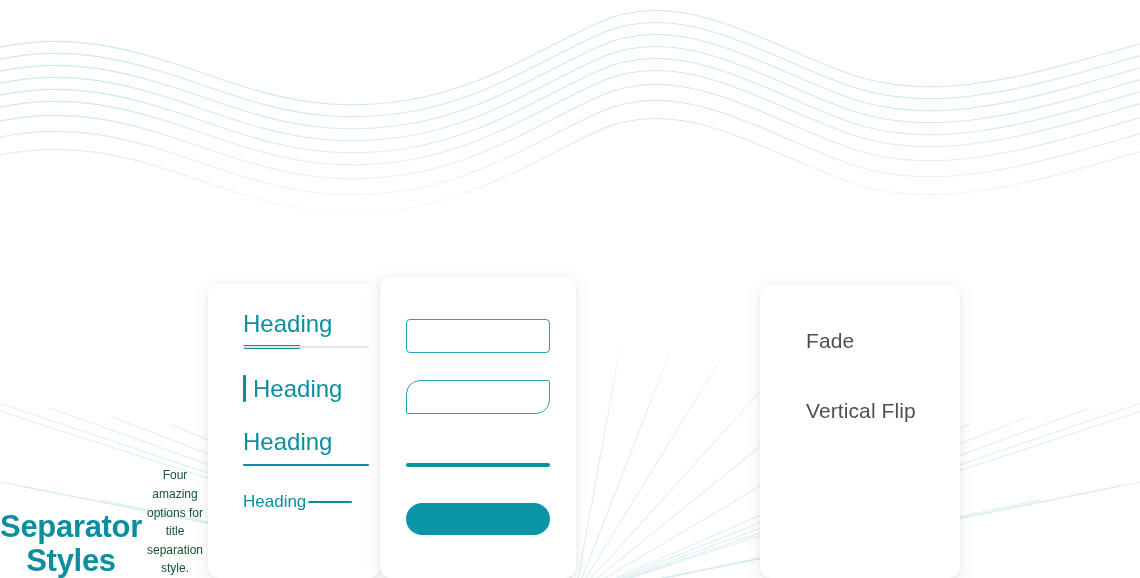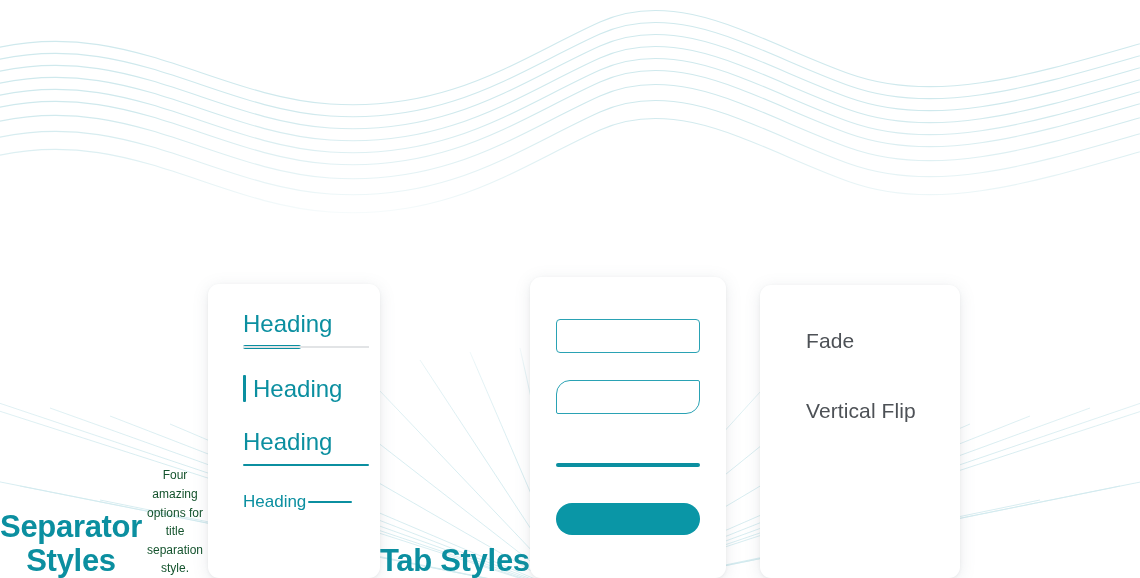--- a/index.html
+++ b/index.html
@@ -267,21 +267,20 @@
         <div class="sep-inline-row">
           <div class="sep-heading-sm">Heading</div>
           <div class="sep-inline-line"></div>
         </div>
       </div>
 
     </div>
   </div>
 
   <div class="column">
-    <div class="col-title">Tab Styles</div>
 
     <div class="card card-tabs">
       <div class="tab-item tab-outline"></div>
       <div class="tab-item tab-diagonal"></div>
       <div class="tab-item tab-underline"></div>
       <div class="tab-item tab-filled"></div>
     </div>
   </div>
 
   <div class="column">

